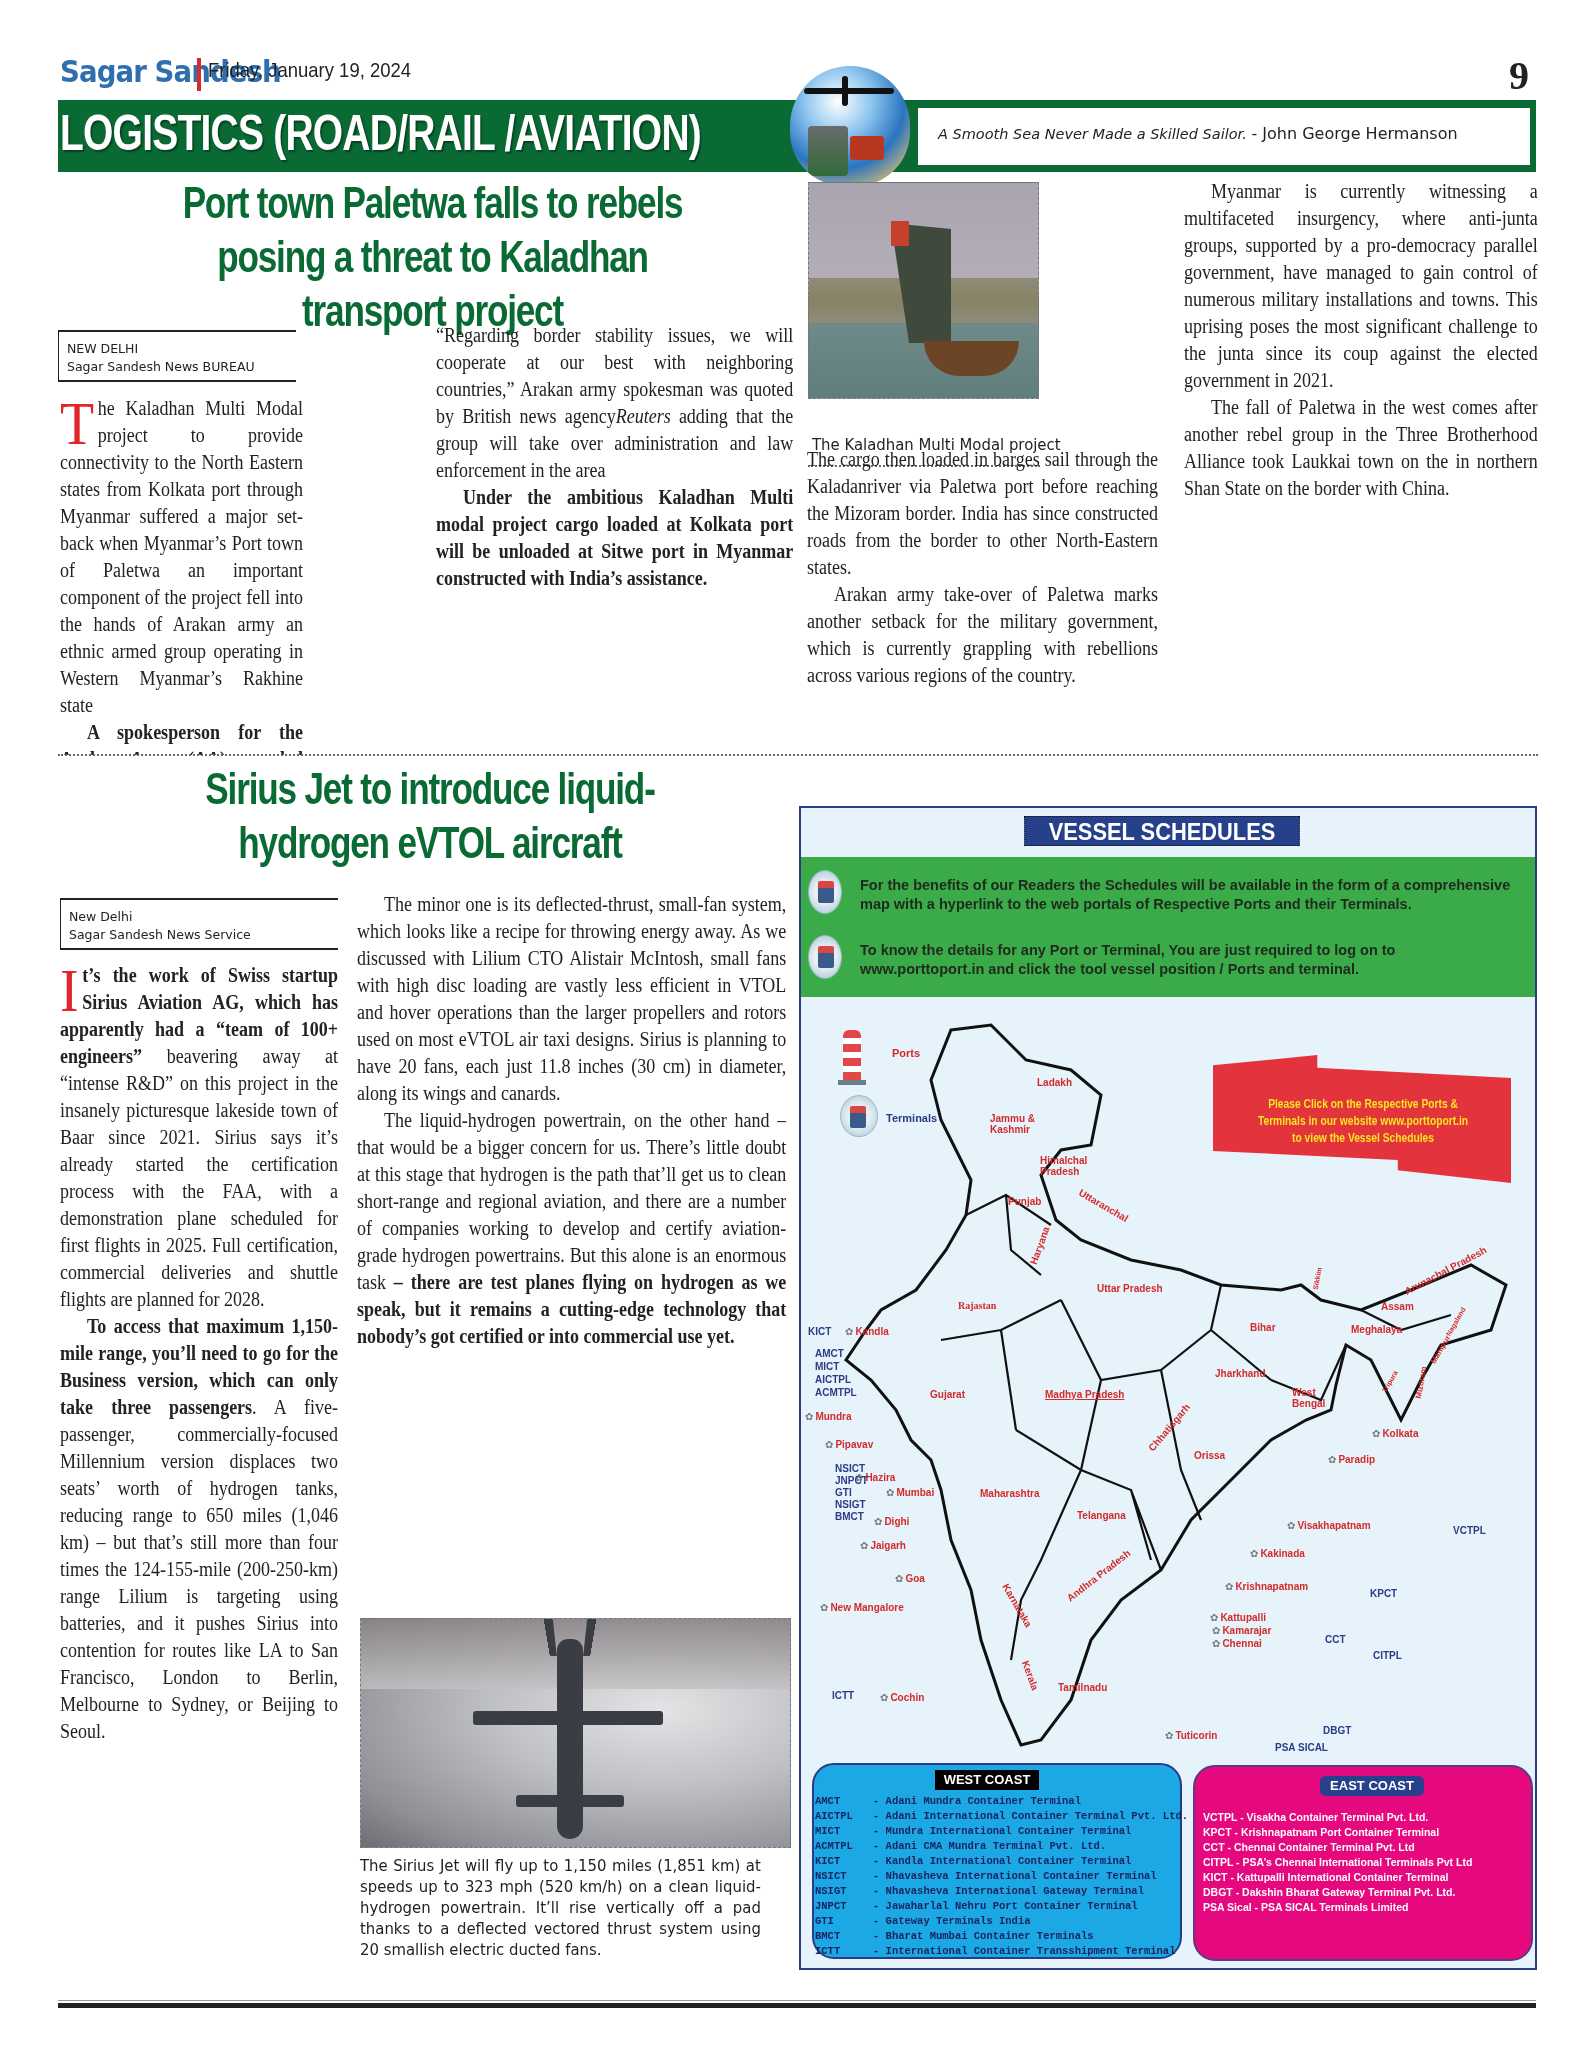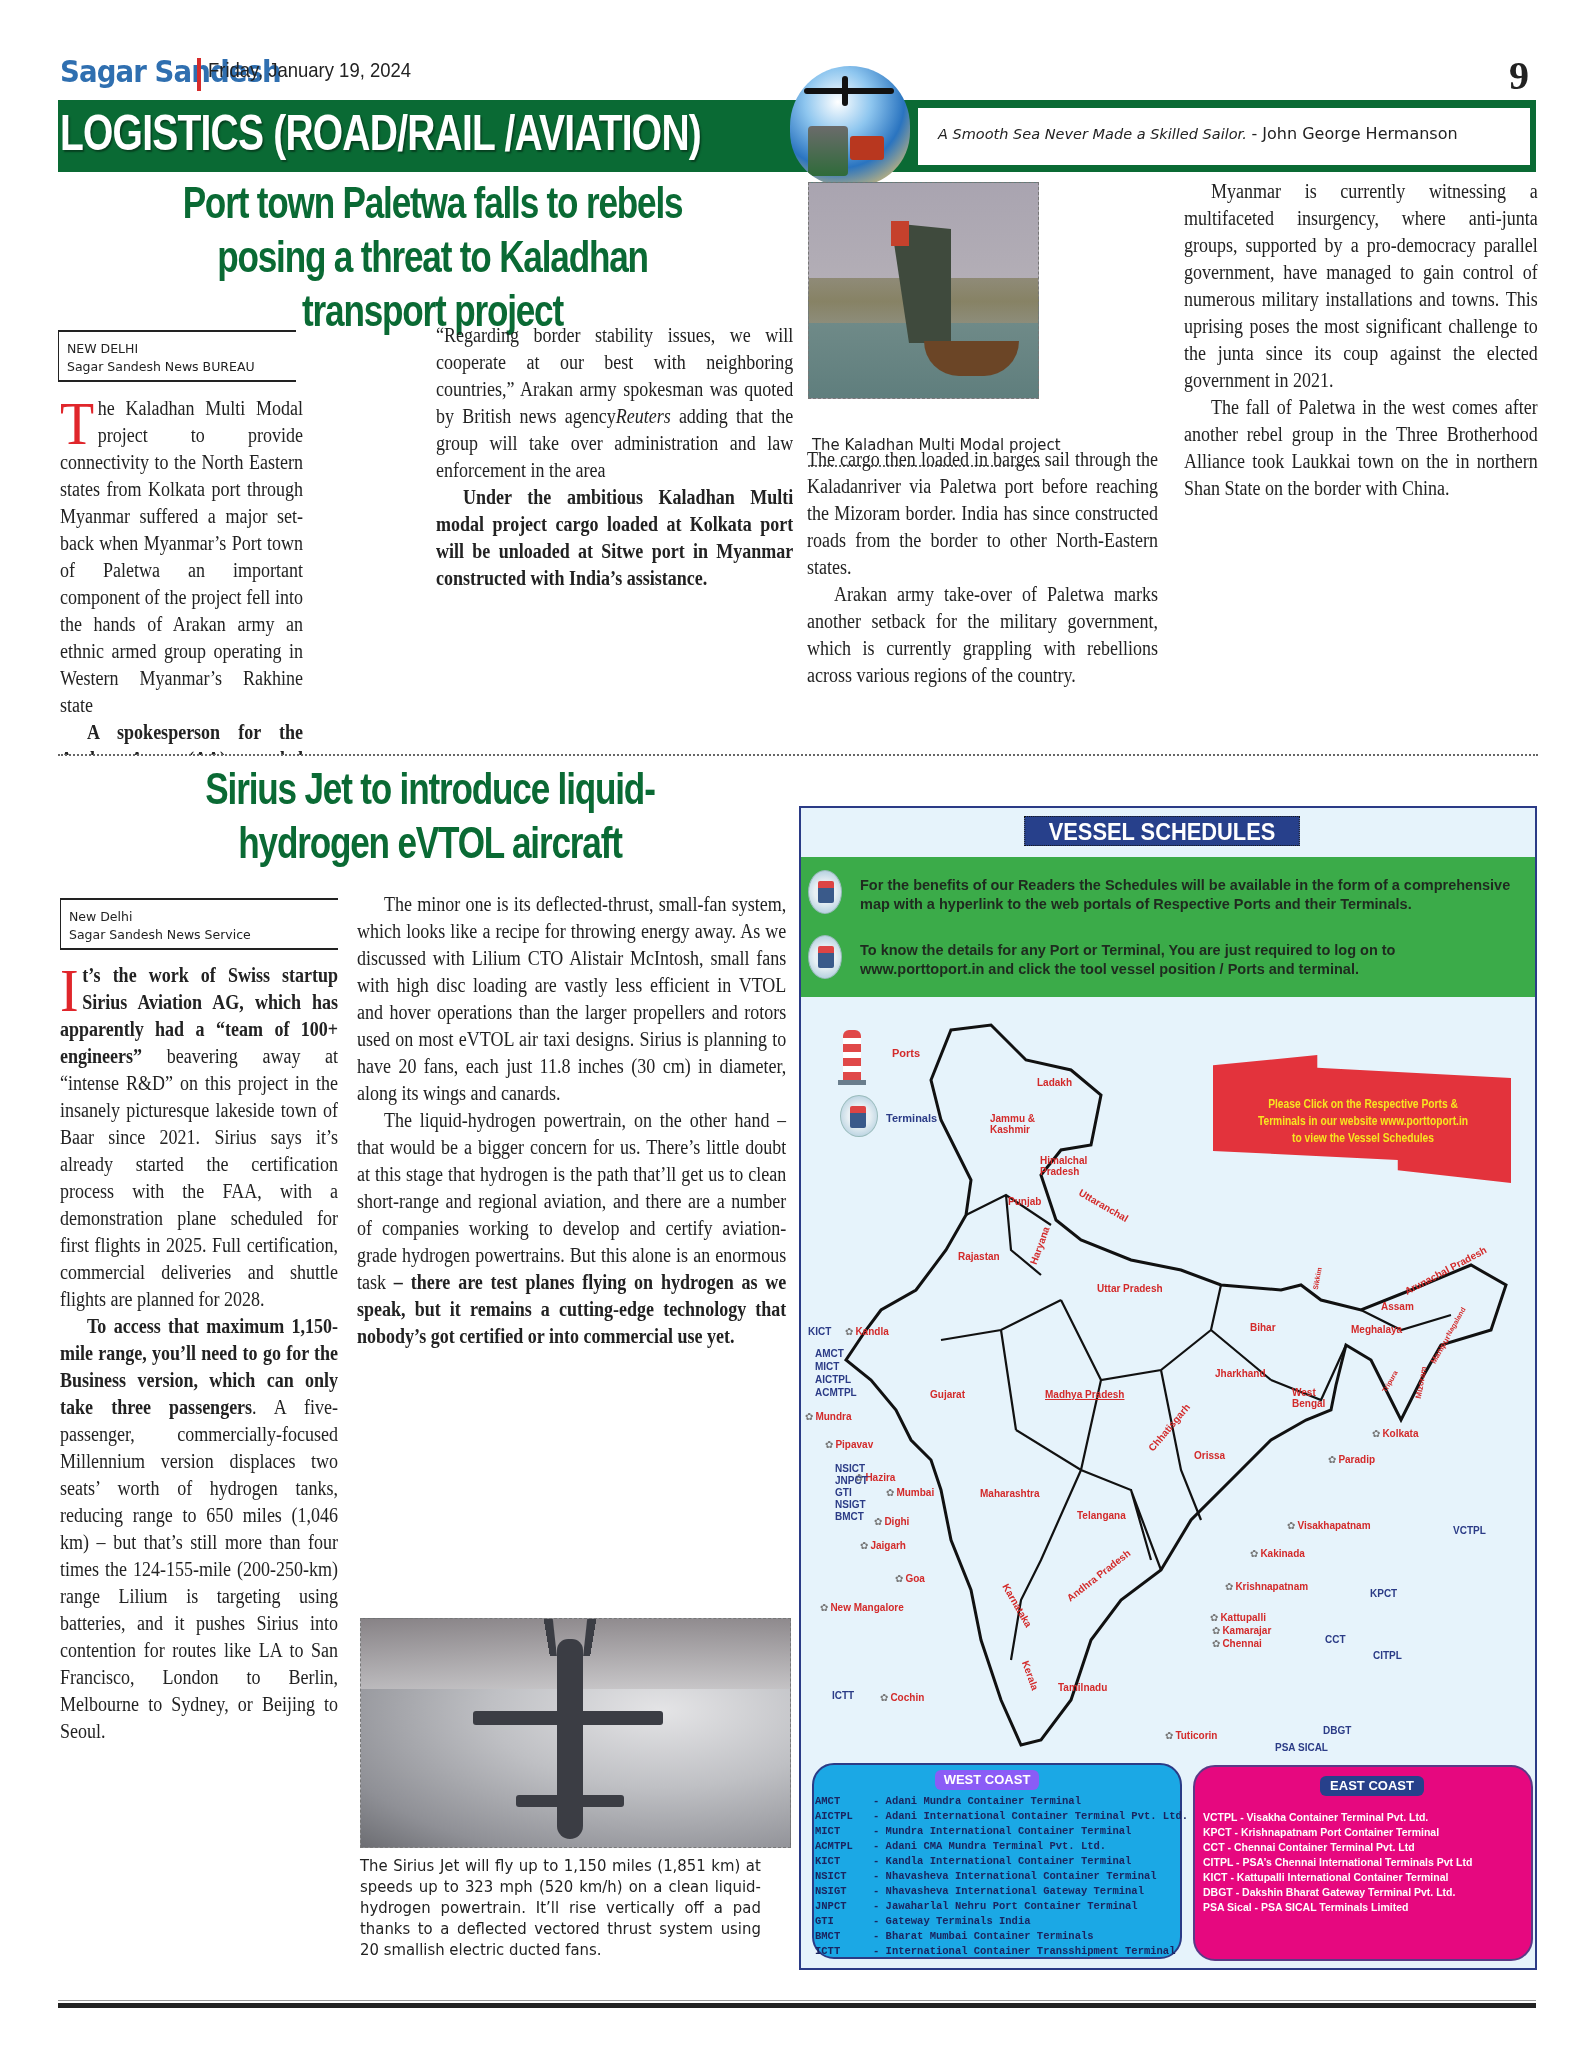--- a/index.html
+++ b/index.html
@@ -95,21 +95,21 @@
 
   .banner { left: 1213px; top: 1055px; width: 298px; height: 128px; background: #e3333c; clip-path: polygon(0 8%, 35% 0, 35% 10%, 100% 18%, 100% 100%, 62% 90%, 62% 82%, 0 75%); }
   .banner-text { left: 1228px; top: 1096px; width: 270px; font-family: "Liberation Sans", sans-serif; font-weight: bold; font-size: 12.5px; line-height: 17px; color: #f7e620; text-align: center; transform: scaleX(0.82); }
 
   .map-label { position: absolute; font-family: "Liberation Sans", sans-serif; font-weight: bold; font-size: 10px; color: #d32a2a; white-space: nowrap; }
   .map-label.term { color: #2b3b86; }
   .map-label.port::before { content: "\273F"; color: #777; font-weight: normal; margin-right: 2px; }
 
   
   .west { left: 812px; top: 1763px; width: 370px; height: 196px; background: #1ba8e5; border: 2px solid #2b3b86; border-radius: 22px; }
-  .west-title { left: 935px; top: 1770px; width: 104px; height: 20px; background: #8b5cf6; border-radius: 6px; color: #fff; font-family: "Liberation Sans", sans-serif; font-weight: bold; font-size: 13px; text-align: center; line-height: 20px; }
+  .west-title { left: 935px; top: 1770px; width: 104px; height: 20px; background: #000000; border-radius: 0; color: #fff; font-family: "Liberation Sans", sans-serif; font-weight: bold; font-size: 13px; text-align: center; line-height: 20px; }
   .west-list { left: 815px; top: 1794px; font-family: Liberation Mono, monospace; font-weight: bold; font-size: 10.5px; line-height: 15px; color: #1a2560; }
   .west-list .abbr { display: inline-block; width: 58px; }
   .east { left: 1193px; top: 1765px; width: 340px; height: 196px; background: #e6087f; border: 2px solid #5a3a86; border-radius: 22px; }
   .east-title { left: 1320px; top: 1776px; width: 104px; height: 20px; background: #27408b; border-radius: 6px; color: #fff; font-family: "Liberation Sans", sans-serif; font-weight: bold; font-size: 13px; text-align: center; line-height: 20px; }
   .east-list { left: 1203px; top: 1810px; font-family: "Liberation Sans", sans-serif; font-weight: bold; font-size: 10.5px; line-height: 15px; color: #ffffff; }
 </style>
 </head>
 <body>
 
 <div class="abs brand">Sagar Sandesh</div>
@@ -217,21 +217,21 @@
 <div class="abs banner"></div>
 <div class="abs banner-text">Please Click on the Respective Ports &amp; Terminals in our website www.porttoport.in to view the Vessel Schedules</div>
 
 <div class="abs" style="left:0;top:0;">
   <span class="map-label" style="left:1037px;top:1077px;">Ladakh</span>
   <span class="map-label" style="left:990px;top:1113px;width:50px;white-space:normal;">Jammu &amp; Kashmir</span>
   <span class="map-label" style="left:1040px;top:1155px;width:50px;white-space:normal;">Himalchal Pradesh</span>
   <span class="map-label" style="left:1008px;top:1196px;">Punjab</span>
   <span class="map-label" style="left:1076px;top:1200px;transform:rotate(30deg);">Uttaranchal</span>
   <span class="map-label" style="left:1020px;top:1240px;transform:rotate(-70deg);">Haryana</span>
-  <span class="map-label" style="left:958px;top:1251px;">Rajastan</span>
+  <span class="map-label" style="left:958px;top:1300px;font-family:Liberation Serif, serif;">Rajastan</span>
   <span class="map-label" style="left:1097px;top:1283px;">Uttar Pradesh</span>
   <span class="map-label" style="left:1306px;top:1275px;font-size:7px;transform:rotate(-80deg);">Sikkim</span>
   <span class="map-label" style="left:1400px;top:1265px;transform:rotate(-28deg);">Arunachal Pradesh</span>
   <span class="map-label" style="left:1381px;top:1301px;">Assam</span>
   <span class="map-label" style="left:1351px;top:1324px;">Meghalaya</span>
   <span class="map-label" style="left:1440px;top:1318px;font-size:7px;transform:rotate(-60deg);">Nagaland</span>
   <span class="map-label" style="left:1425px;top:1345px;font-size:8px;transform:rotate(-60deg);">Manipur</span>
   <span class="map-label" style="left:1378px;top:1378px;font-size:7px;transform:rotate(-60deg);">Tripura</span>
   <span class="map-label" style="left:1405px;top:1378px;font-size:8px;transform:rotate(-80deg);">Mizoram</span>
   <span class="map-label" style="left:1250px;top:1322px;">Bihar</span>

